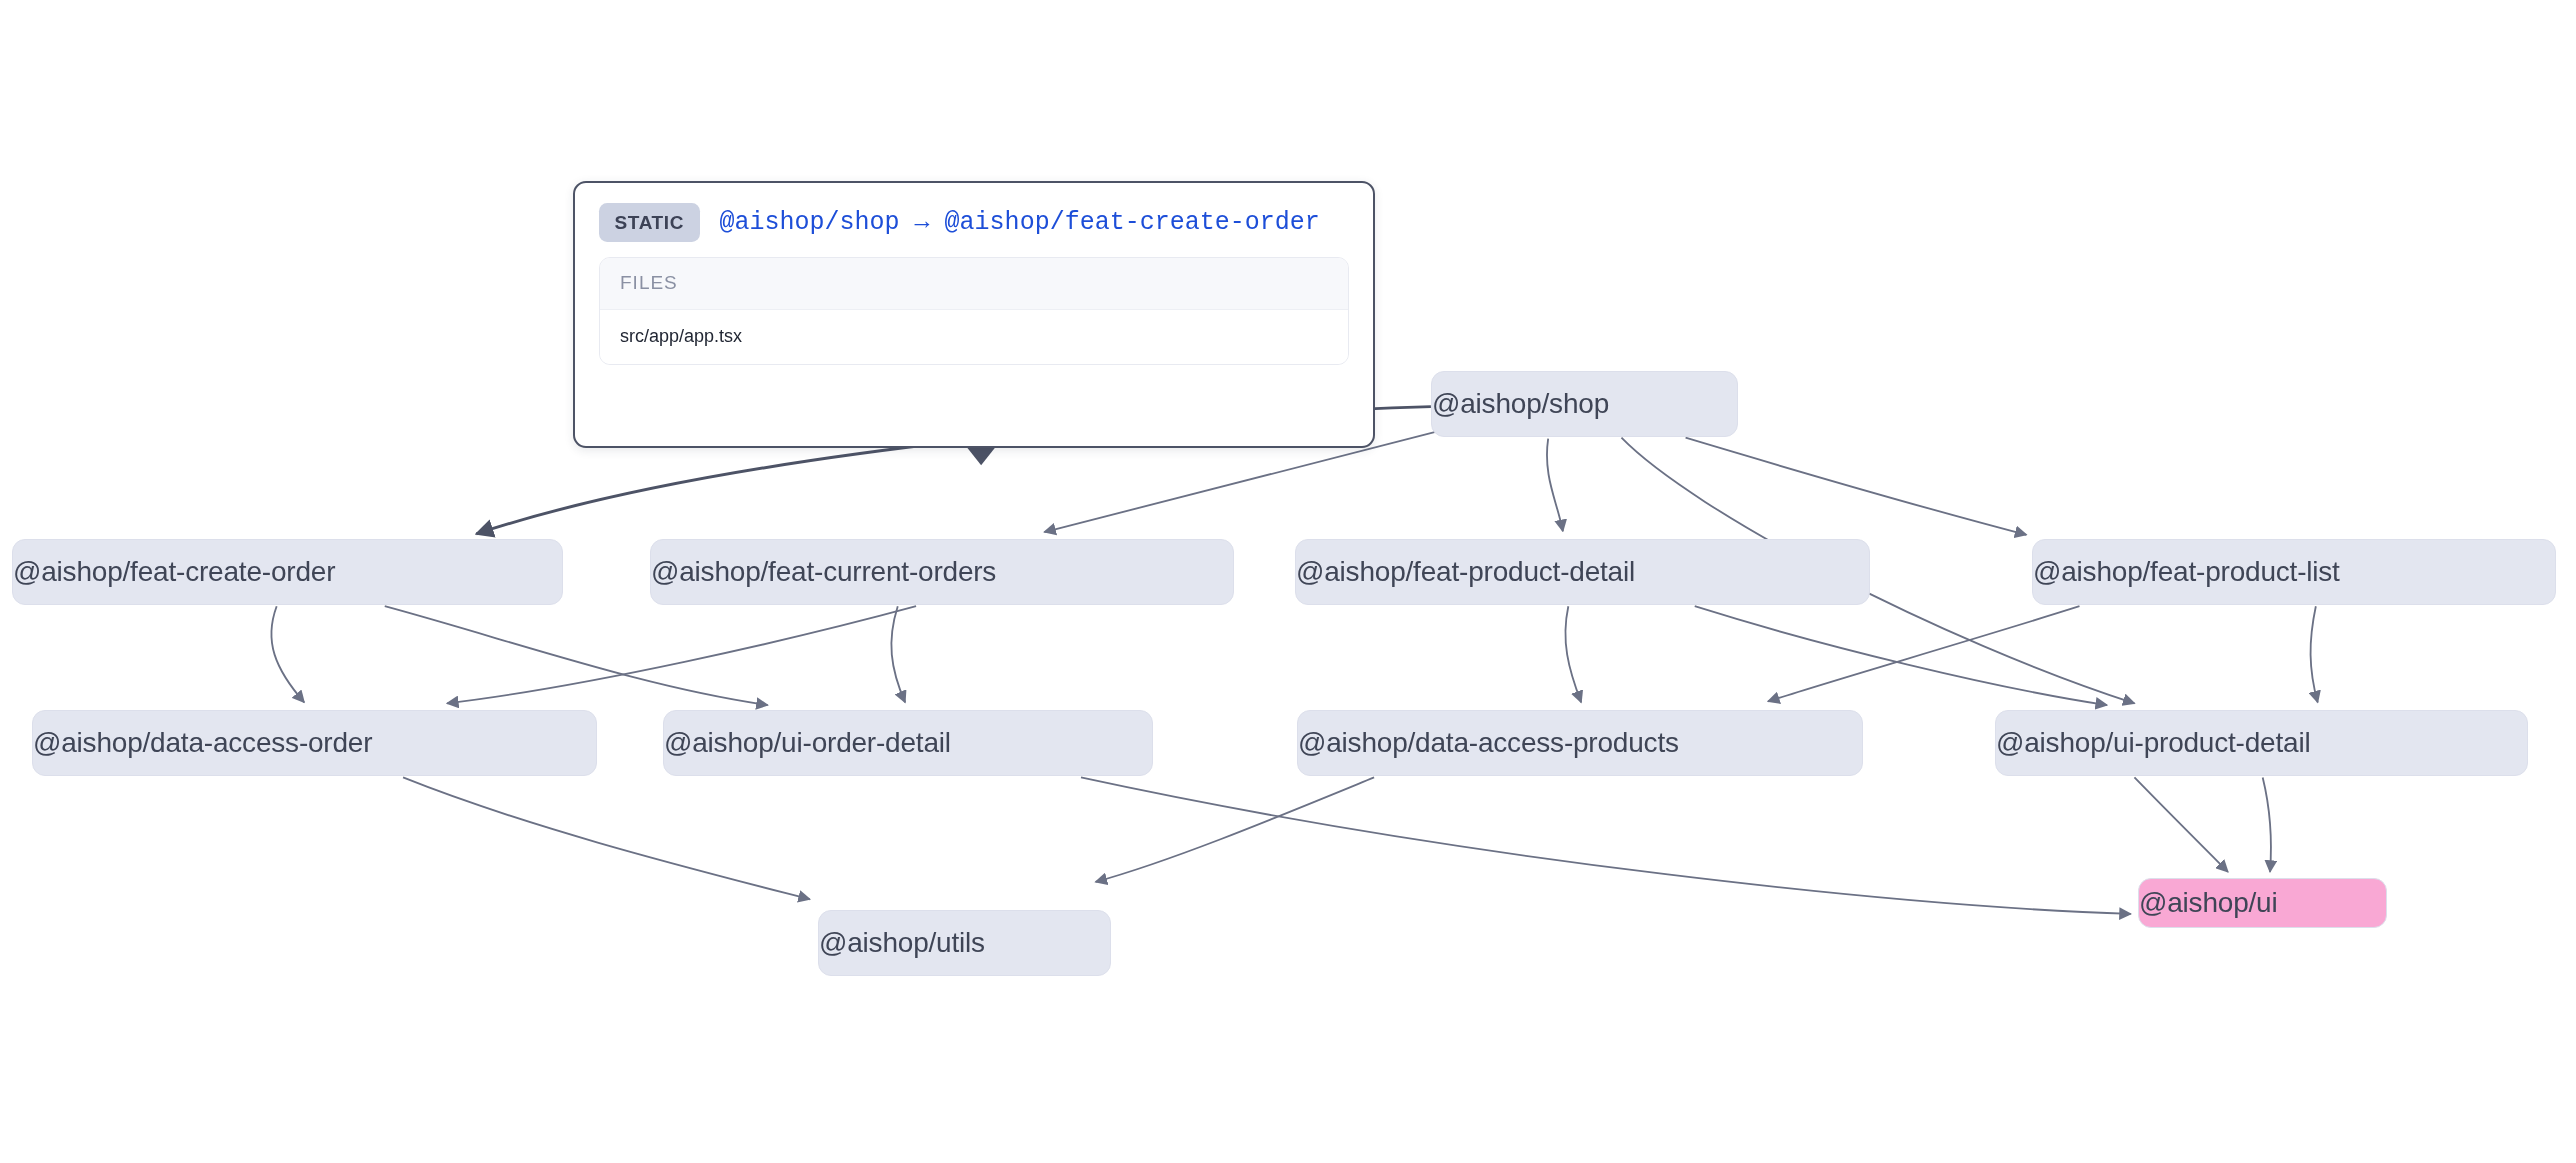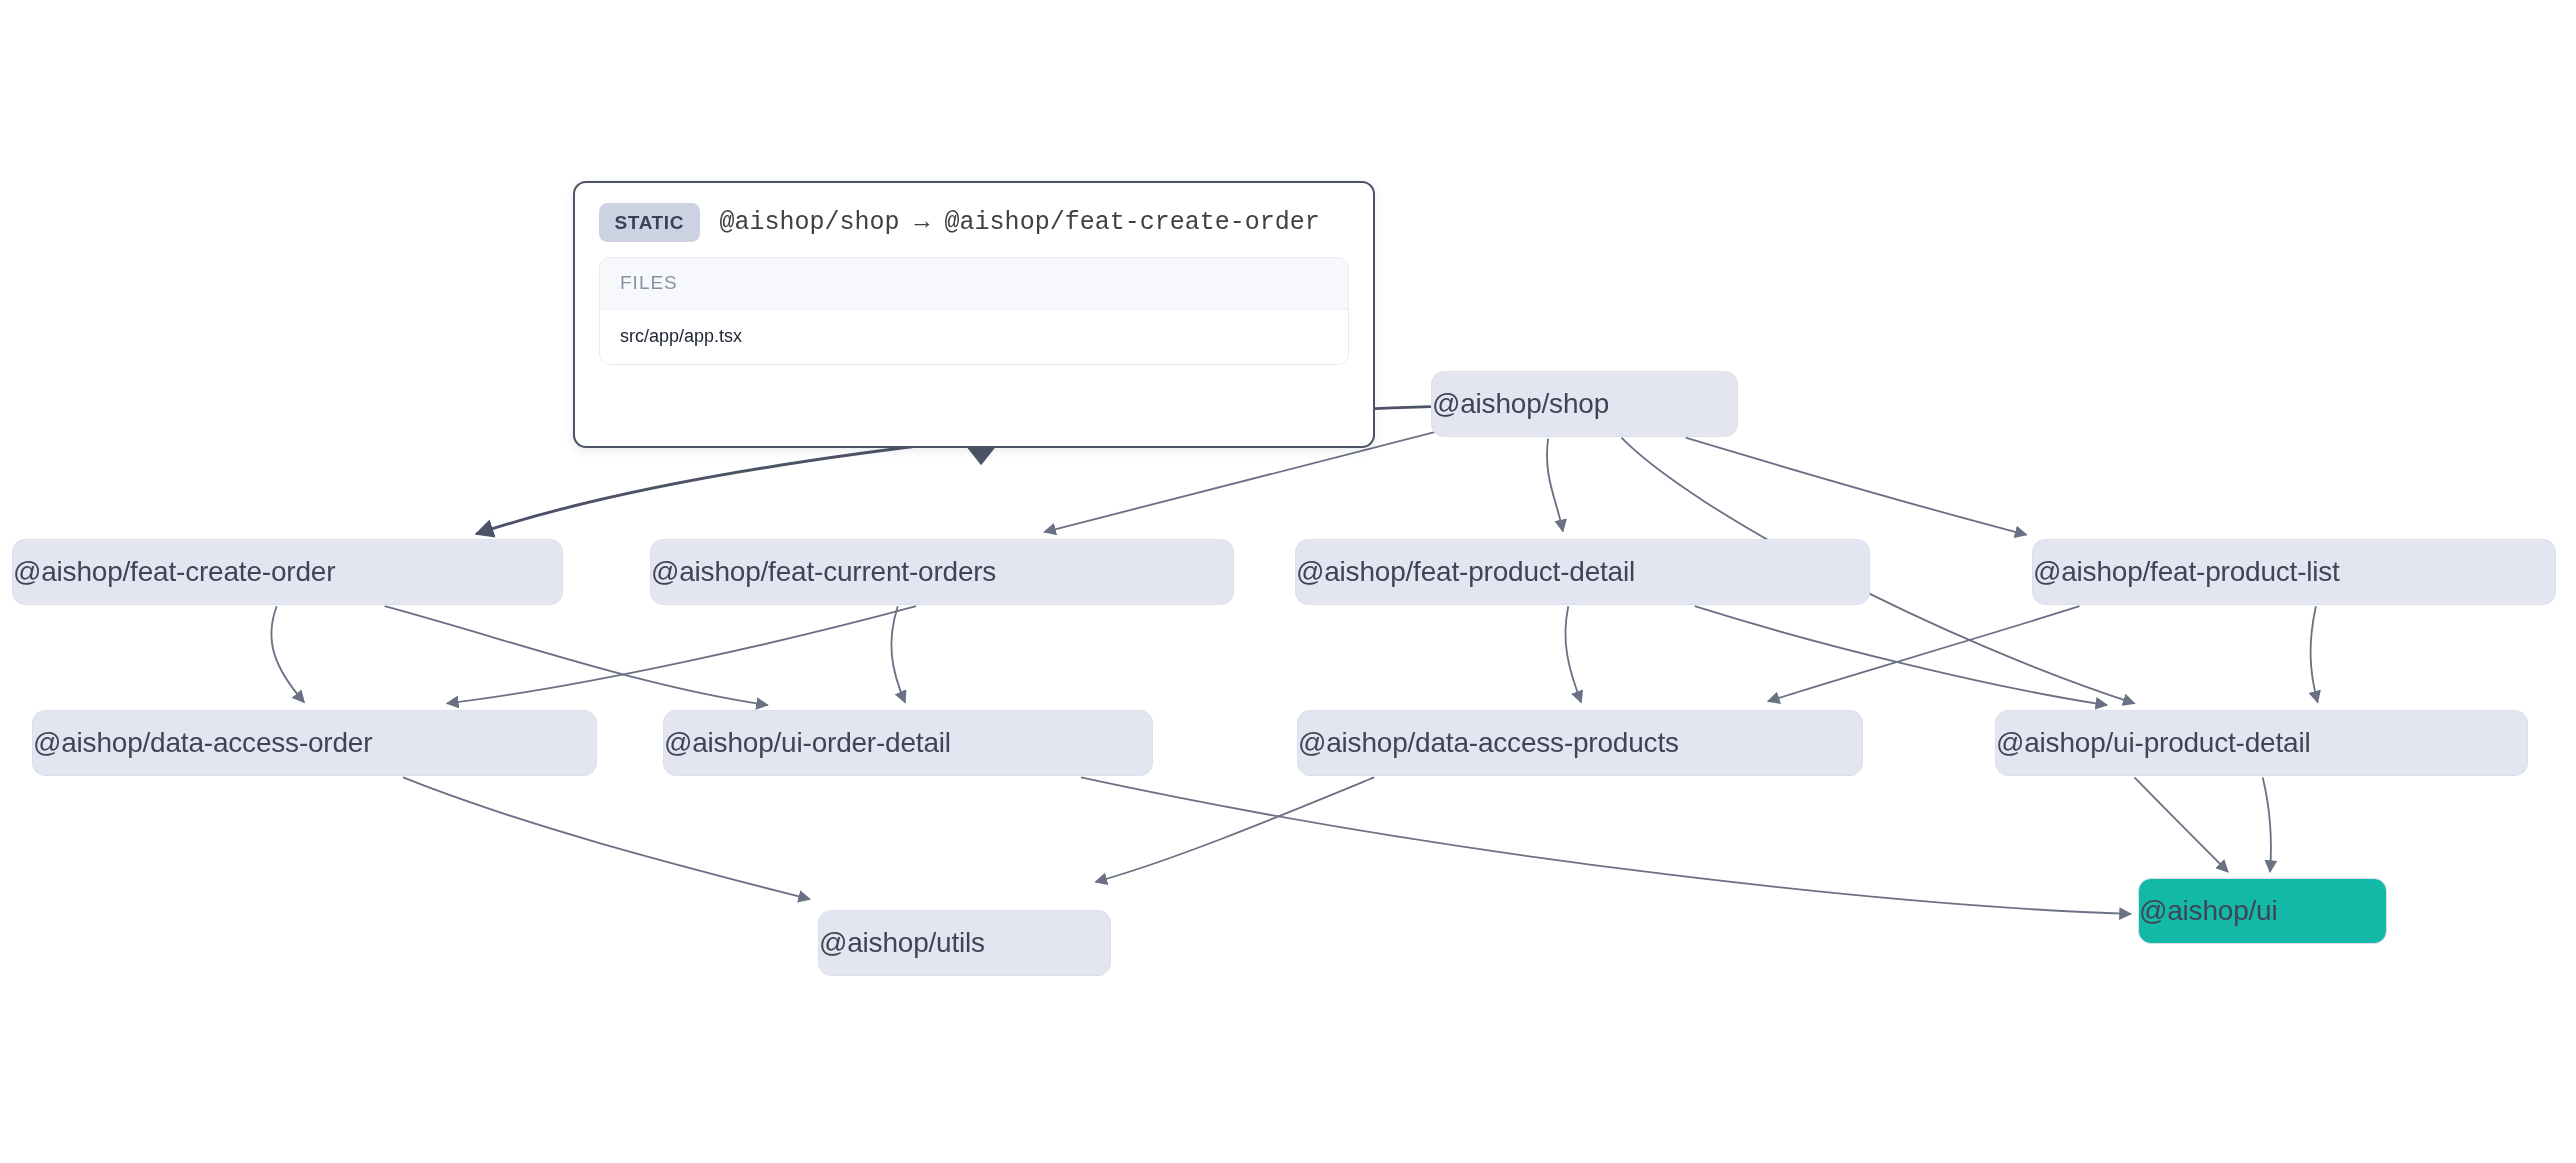--- a/index.html
+++ b/index.html
@@ -67,21 +67,21 @@
     font-weight: bold;
     letter-spacing: 0.6px;
     border-radius: 8.2px;
     padding: 10px 15.6px;
     line-height: 1;
     font-family: "Liberation Sans", sans-serif;
   }
   .card-title {
     font-family: "Liberation Mono", monospace;
     font-size: 25px;
-    color: #404040;
+    color: #1d4ed8;
     white-space: nowrap;
   }
   .files-panel {
     margin: 0 24px 24px 24px;
     border: 0.9px solid #e8eaf1;
     border-radius: 11px;
     overflow: hidden;
     background: #ffffff;
   }
   .files-panel-header {
@@ -160,21 +160,21 @@
       </div>
       <div class="graph-node" style="left: 1297px; top: 710px; width: 566px; height: 66px; background: rgb(227, 230, 240); border-color: rgb(220, 223, 235); color: rgb(63, 69, 86);">
         <span>@aishop/data-access-products</span>
       </div>
       <div class="graph-node" style="left: 1995px; top: 710px; width: 533px; height: 66px; background: rgb(227, 230, 240); border-color: rgb(220, 223, 235); color: rgb(63, 69, 86);">
         <span>@aishop/ui-product-detail</span>
       </div>
       <div class="graph-node" style="left: 818px; top: 878px; width: 293px; height: 66px; background: rgb(227, 230, 240); border-color: rgb(220, 223, 235); color: rgb(63, 69, 86); margin-top: 32px;">
         <span>@aishop/utils</span>
       </div>
-      <div class="graph-node" style="left: 2138px; top: 878px; width: 249px; height: 66px; background: #14b8a6; border-color: rgb(220, 223, 235); color: rgb(63, 69, 86);">
+      <div class="graph-node" style="left: 2138px; top: 878px; width: 249px; height: 50px; background: #f9a8d4; border-color: rgb(220, 223, 235); color: rgb(63, 69, 86);">
         <span>@aishop/ui</span>
       </div>
     </div>
 
   <div id="edge-detail-card" style="left: 573px; top: 181px; width: 802px; height: 267px; border-color: rgb(77, 83, 102);">
     <div class="card-header">
       <span class="static-badge">STATIC</span>
       <span class="card-title">@aishop/shop → @aishop/feat-create-order</span>
     </div>
     <div class="files-panel">

